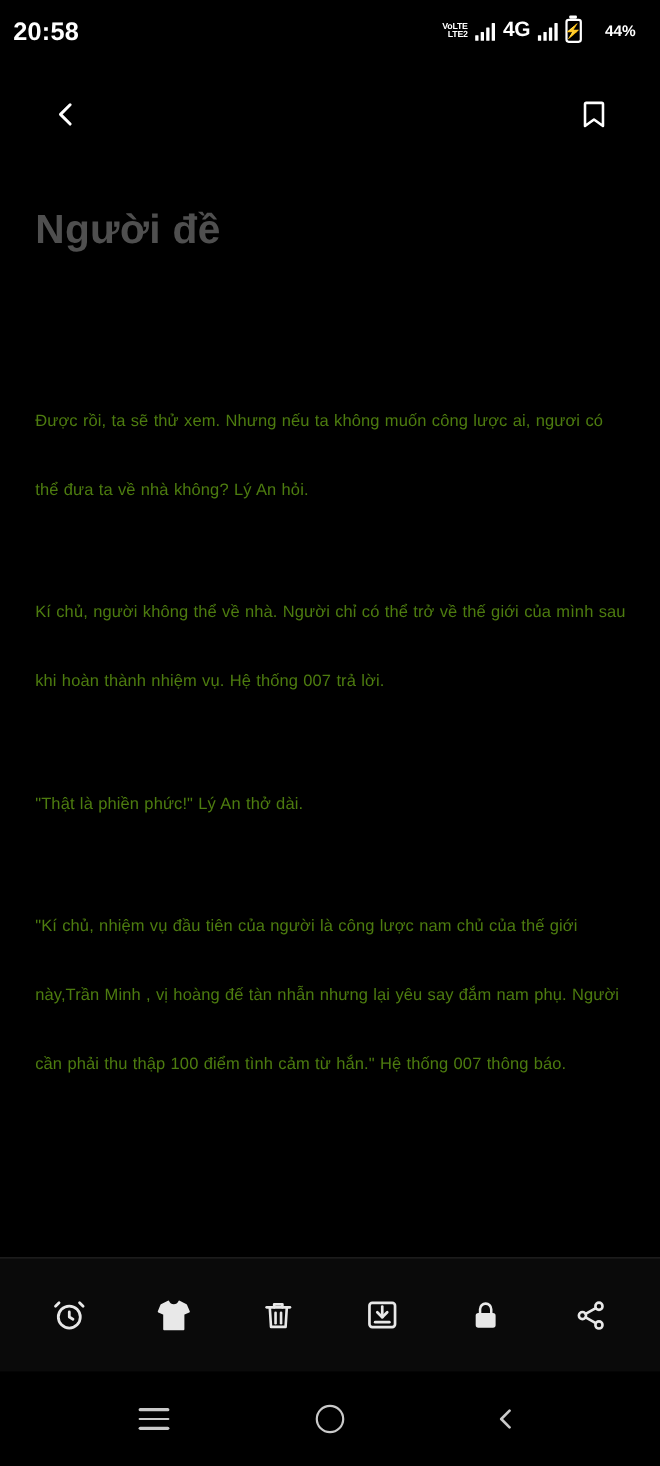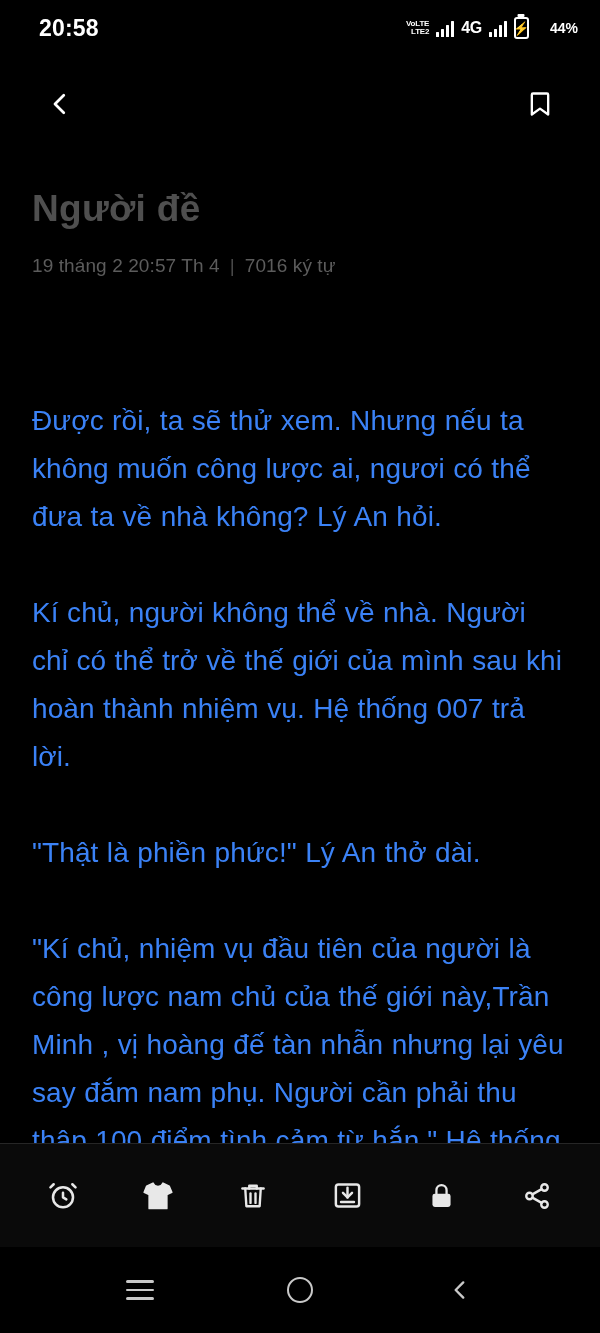--- a/index.html
+++ b/index.html
@@ -16,21 +16,21 @@
     display: flex;
     flex-direction: column;
   }
 
   
   .status-bar {
     height: 56px;
     display: flex;
     align-items: center;
     justify-content: space-between;
-    padding: 0 22px 0 39px;
+    padding: 0 22px 0 12px;
     color: #fff;
   }
   .status-time {
     font-size: 23px;
     font-weight: 700;
     letter-spacing: .2px;
   }
   .status-right {
     display: flex;
     align-items: center;
@@ -59,21 +59,21 @@
     background: #fff;
     display: block;
     border-radius: .5px;
   }
   .bars span:nth-child(1) { height: 5px; }
   .bars span:nth-child(2) { height: 8px; }
   .bars span:nth-child(3) { height: 12px; }
   .bars span:nth-child(4) { height: 16px; }
 
   .net-label {
-    font-size: 16px;
+    font-size: 19px;
     font-weight: 700;
     color: #fff;
     letter-spacing: -.3px;
   }
   .battery {
     position: relative;
     width: 15px; height: 22px;
     border: 2px solid #fff;
     border-radius: 3px;
     display: flex;
@@ -140,23 +140,23 @@
   }
   .meta-sep { margin: 0 10px; color: #4a4a4a; }
 
   
   .note-body {
     flex: 1;
     padding: 120px 30px 0 32px;
     overflow: hidden;
   }
   .para {
-    color: #3b82f6;
-    font-size: 28px;
-    line-height: 48px;
+    color: #4d7c0f;
+    font-size: 15px;
+    line-height: 63px;
     letter-spacing: .1px;
     margin-bottom: 48px;
     word-spacing: .5px;
   }
   .para:last-child { margin-bottom: 0; }
 
   
   .toolbar {
     height: 104px;
     border-top: 1px solid #262626;
@@ -248,25 +248,20 @@
     </div>
     <div class="icon-btn">
       <svg width="28" height="28" viewBox="0 0 24 24" fill="none" stroke="#ffffff" stroke-width="2" stroke-linecap="round" stroke-linejoin="round">
         <path d="M6 3h12a1 1 0 0 1 1 1v17l-7-5-7 5V4a1 1 0 0 1 1-1z"></path>
       </svg>
     </div>
   </div>
 
   <div class="note-head">
     <div class="note-title">Người đề</div>
-    <div class="note-meta">
-      <span>19 tháng 2 20:57 Th 4</span>
-      <span class="meta-sep">|</span>
-      <span>7016 ký tự</span>
-    </div>
   </div>
 
   <div class="note-body">
     <p class="para">Được rồi, ta sẽ thử xem. Nhưng nếu ta không muốn công lược ai, ngươi có thể đưa ta về nhà không?   Lý An hỏi.</p>
     <p class="para">Kí chủ, người không thể về nhà. Người chỉ có thể trở về thế giới của mình sau khi hoàn thành nhiệm vụ.  Hệ thống 007 trả lời.</p>
     <p class="para">"Thật là phiền phức!" Lý An thở dài.</p>
     <p class="para">"Kí chủ, nhiệm vụ đầu tiên của người là công lược nam chủ của thế giới này,Trần Minh , vị hoàng đế tàn nhẫn nhưng lại yêu say đắm nam phụ. Người cần phải thu thập 100 điểm tình cảm từ hắn." Hệ thống 007 thông báo.</p>
   </div>
 
   <div class="toolbar">

